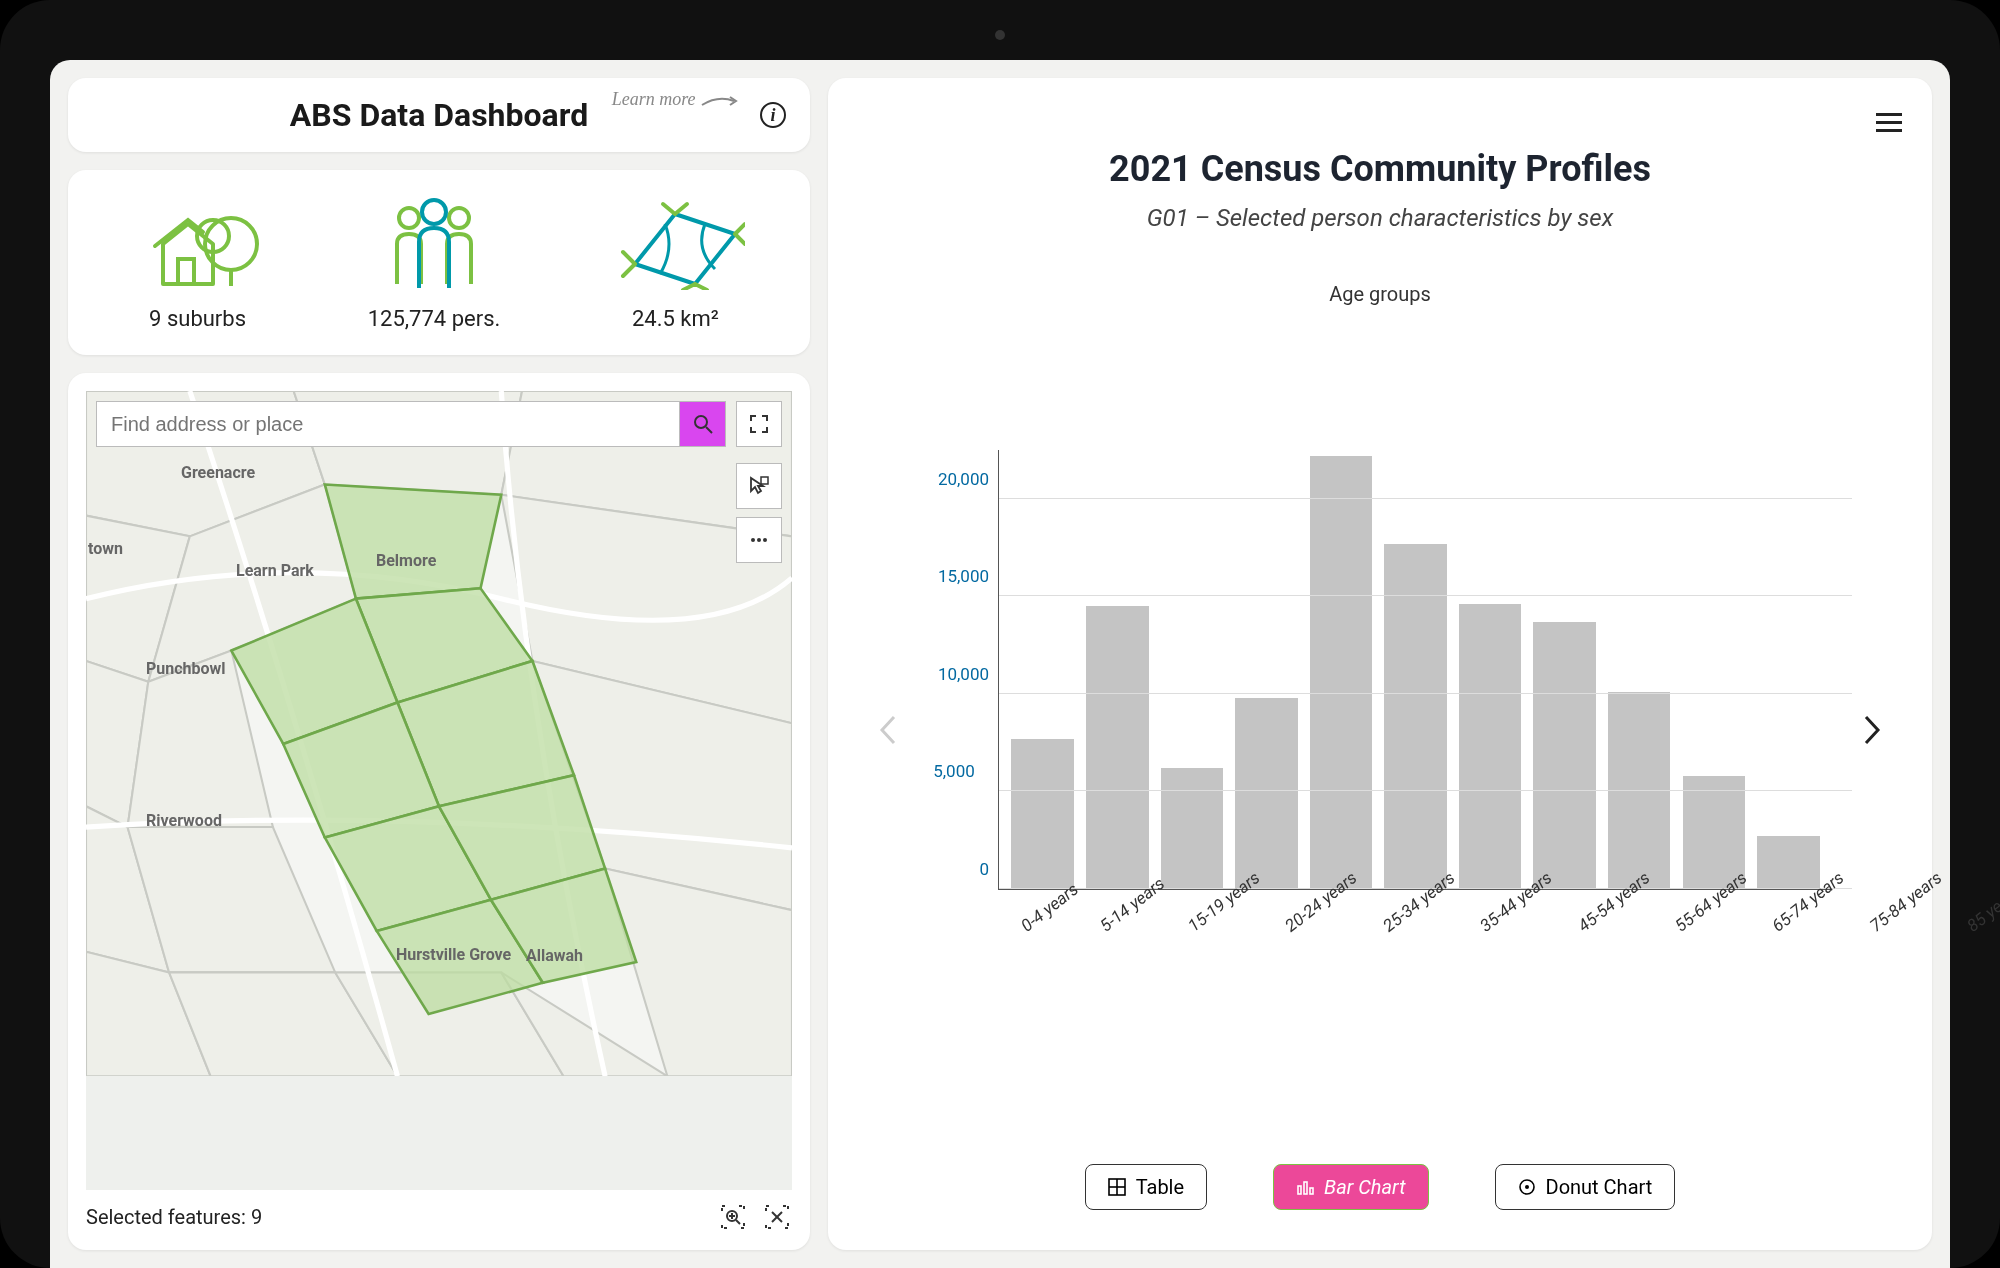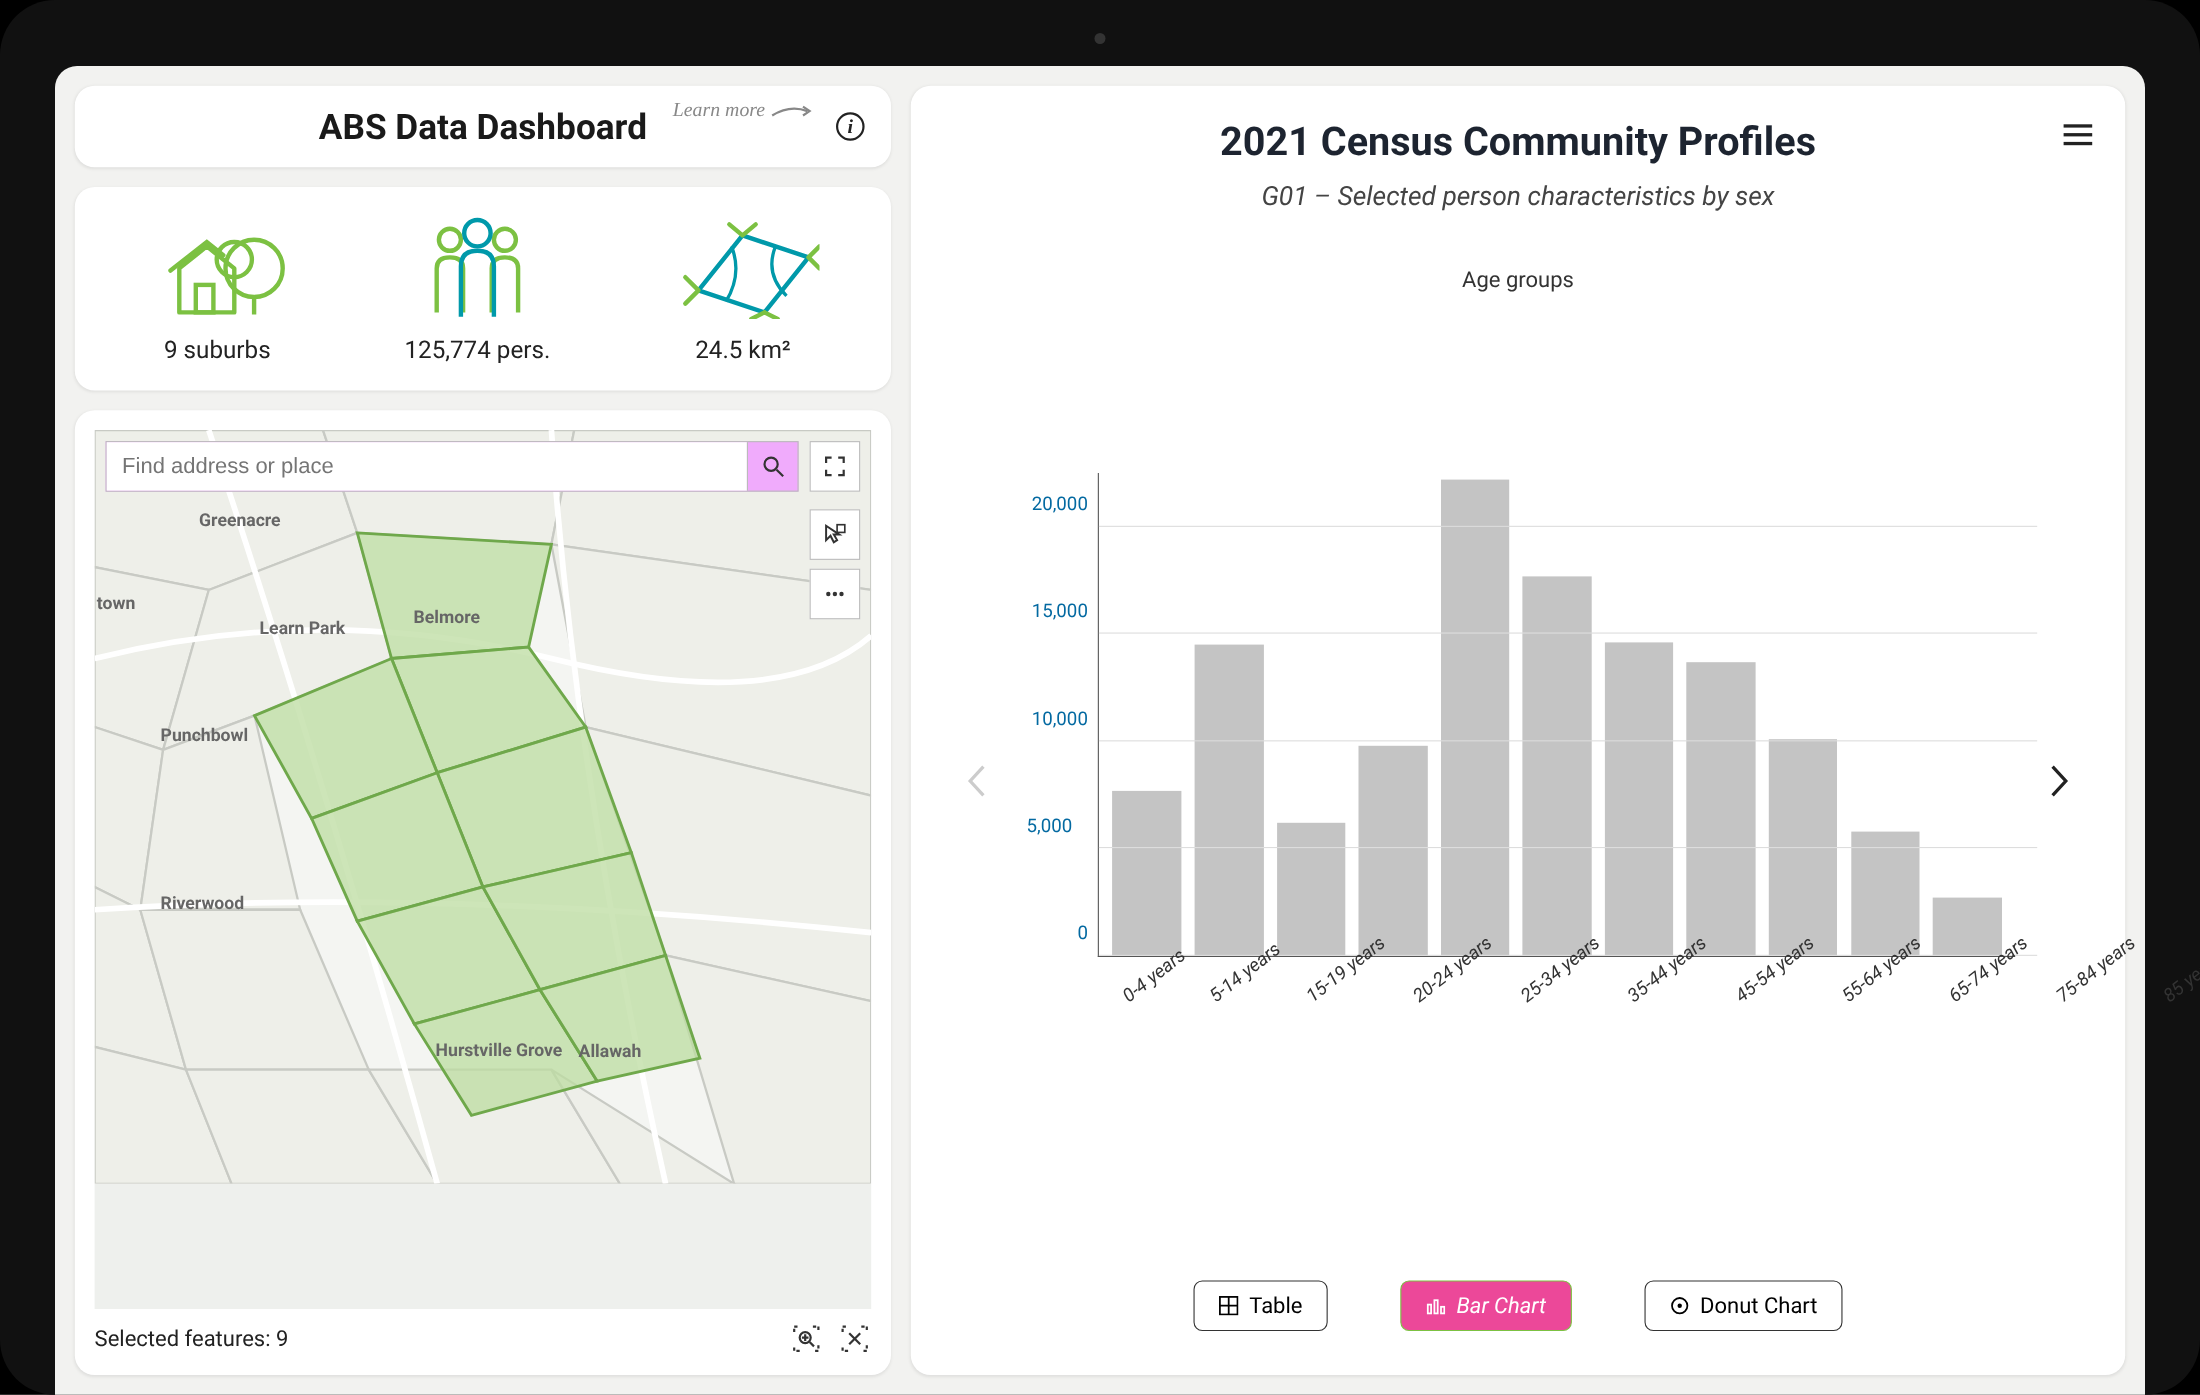--- a/index.html
+++ b/index.html
@@ -124,21 +124,21 @@
       left: 28px;
       right: 28px;
       display: flex;
       gap: 10px;
       z-index: 5;
     }
     .search-box {
       flex: 1;
       display: flex;
       border: 1px solid #bbb;
-      background: #f0abfc;
+      background: #d946ef;
       height: 46px;
     }
     .search-input {
       flex: 1;
       border: none;
       padding: 0 14px;
       font-size: 20px;
       color: #444;
       outline: none;
     }
@@ -204,20 +204,21 @@
       position: absolute;
       top: 30px; right: 30px;
       cursor: pointer;
     }
     .hamburger div { width: 26px; height: 3px; background: #222; margin: 5px 0; }
     .right-title {
       text-align: center;
       font-size: 36px;
       font-weight: 700;
       color: #1d2430;
+      margin-top: 40px;
     }
     .right-subtitle {
       text-align: center;
       font-size: 24px;
       font-style: italic;
       color: #444;
       margin-top: 14px;
     }
     .chart-title {
       text-align: center;

